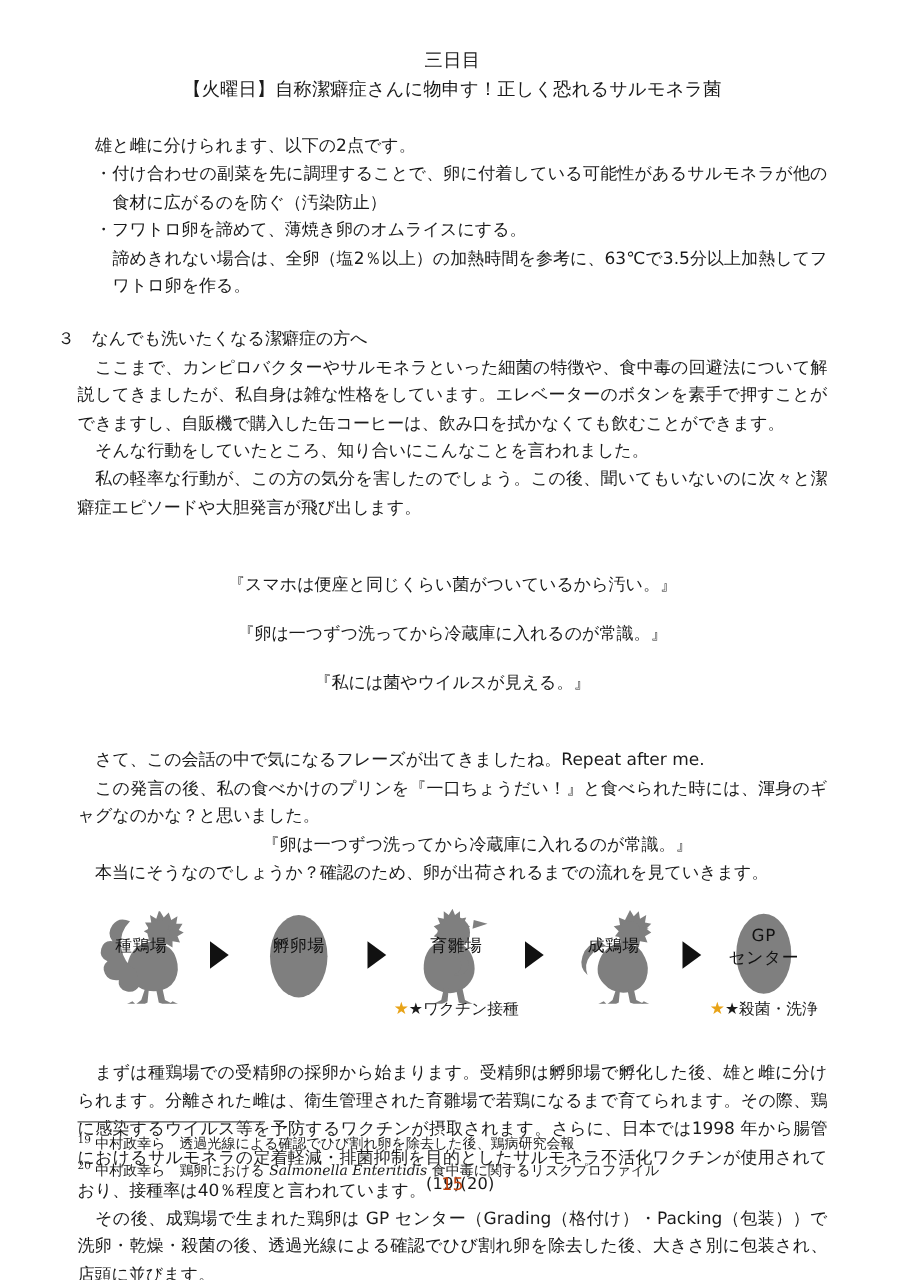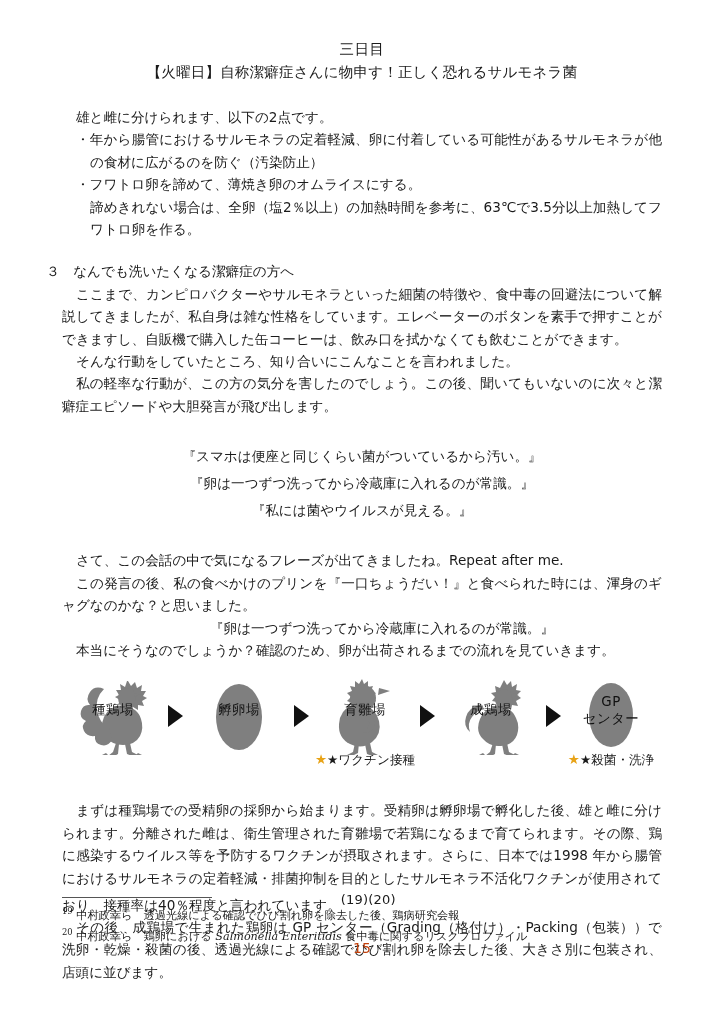--- a/index.html
+++ b/index.html
@@ -80,21 +80,21 @@
     line-height: 22.4px;
     margin-top: 20px;
     margin-left: -16px;
   }
 
   
   .quote {
     font-size: 13.6px;
     line-height: 22.4px;
     text-align: center;
-    margin: 5px;
+    margin: 17px;
   }
   .quote-right {
     font-size: 13.6px;
     line-height: 22.4px;
     text-align: center;
     margin: 0;
     padding-left: 40px;
   }
   .spacer-line { height: 22.4px; }
 
@@ -210,21 +210,21 @@
 
     <div class="title-block">
       <div class="title-line1">三日目</div>
       <div class="title-line2">【火曜日】自称潔癖症さんに物申す！正しく恐れるサルモネラ菌</div>
     </div>
 
     <p class="para indent1 block-top">雄と雌に分けられます、以下の2点です。</p>
 
     <ul class="bullets">
       <li>
-        <span>・年から腸管におけるサルモネラの定着軽減、卵に付着している可能性があるサルモネラが他の食材に広がるのを防ぐ（汚染防止）</span>
+        <span>・付け合わせの副菜を先に調理することで、卵に付着している可能性があるサルモネラが他の食材に広がるのを防ぐ（汚染防止）</span>
       </li>
       <li>
         <span>・フワトロ卵を諦めて、薄焼き卵のオムライスにする。</span>
         <span class="sub">諦めきれない場合は、全卵（塩2％以上）の加熱時間を参考に、63℃で3.5分以上加熱してフワトロ卵を作る。</span>
       </li>
     </ul>
 
     <div class="section-head">３　なんでも洗いたくなる潔癖症の方へ</div>
 
     <p class="para indent1">ここまで、カンピロバクターやサルモネラといった細菌の特徴や、食中毒の回避法について解説してきましたが、私自身は雑な性格をしています。エレベーターのボタンを素手で押すことができますし、自販機で購入した缶コーヒーは、飲み口を拭かなくても飲むことができます。</p>

